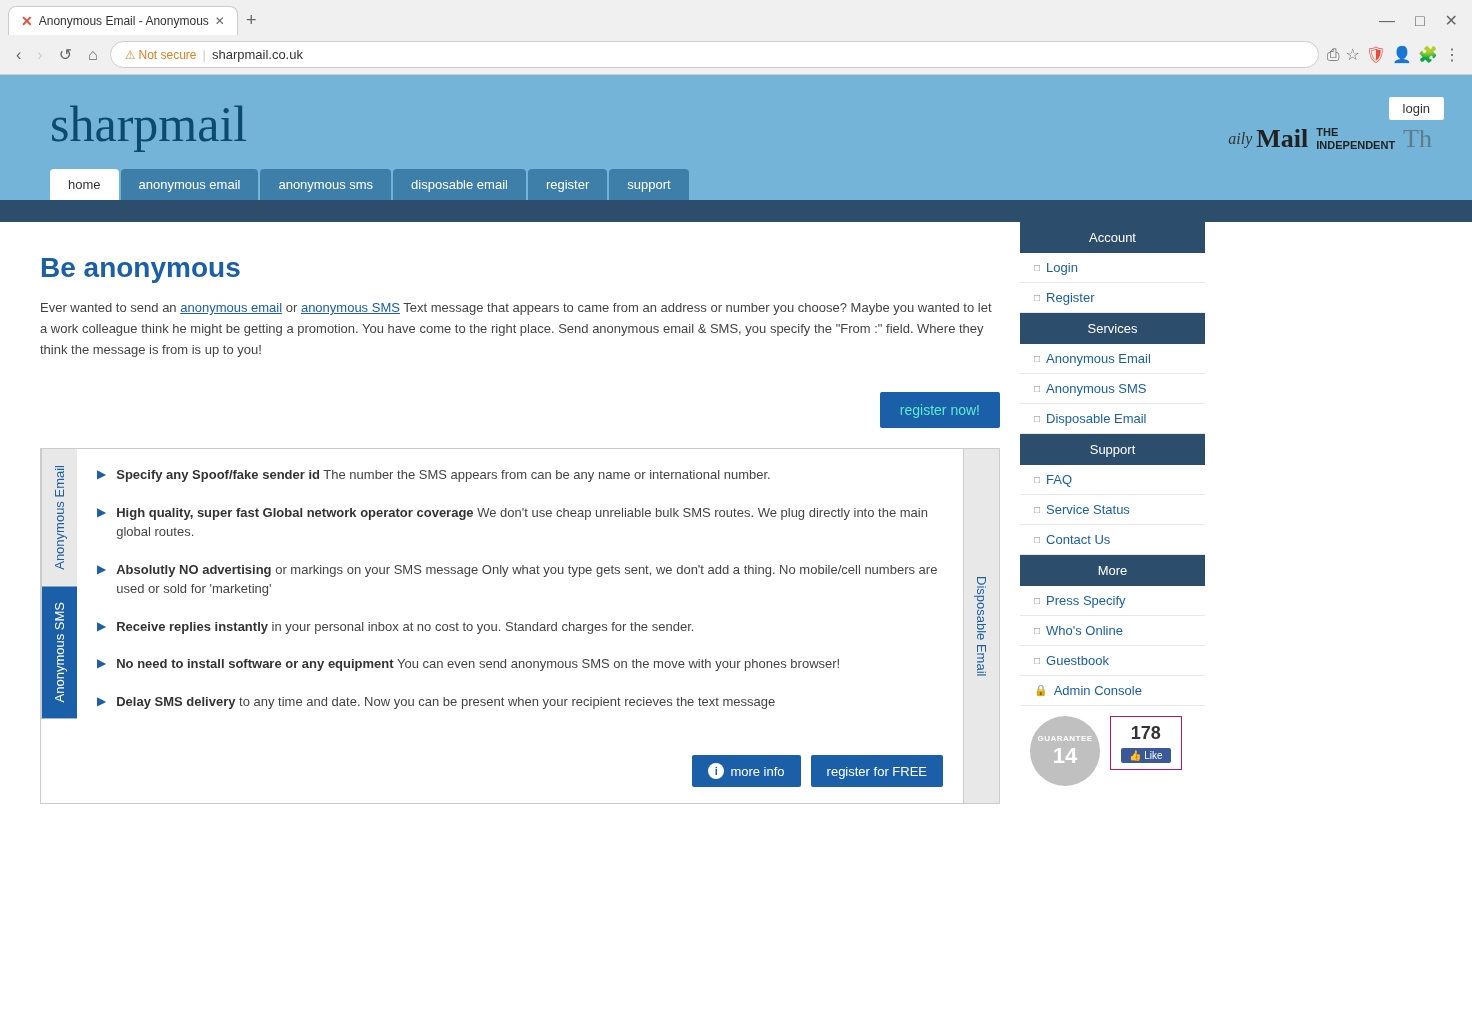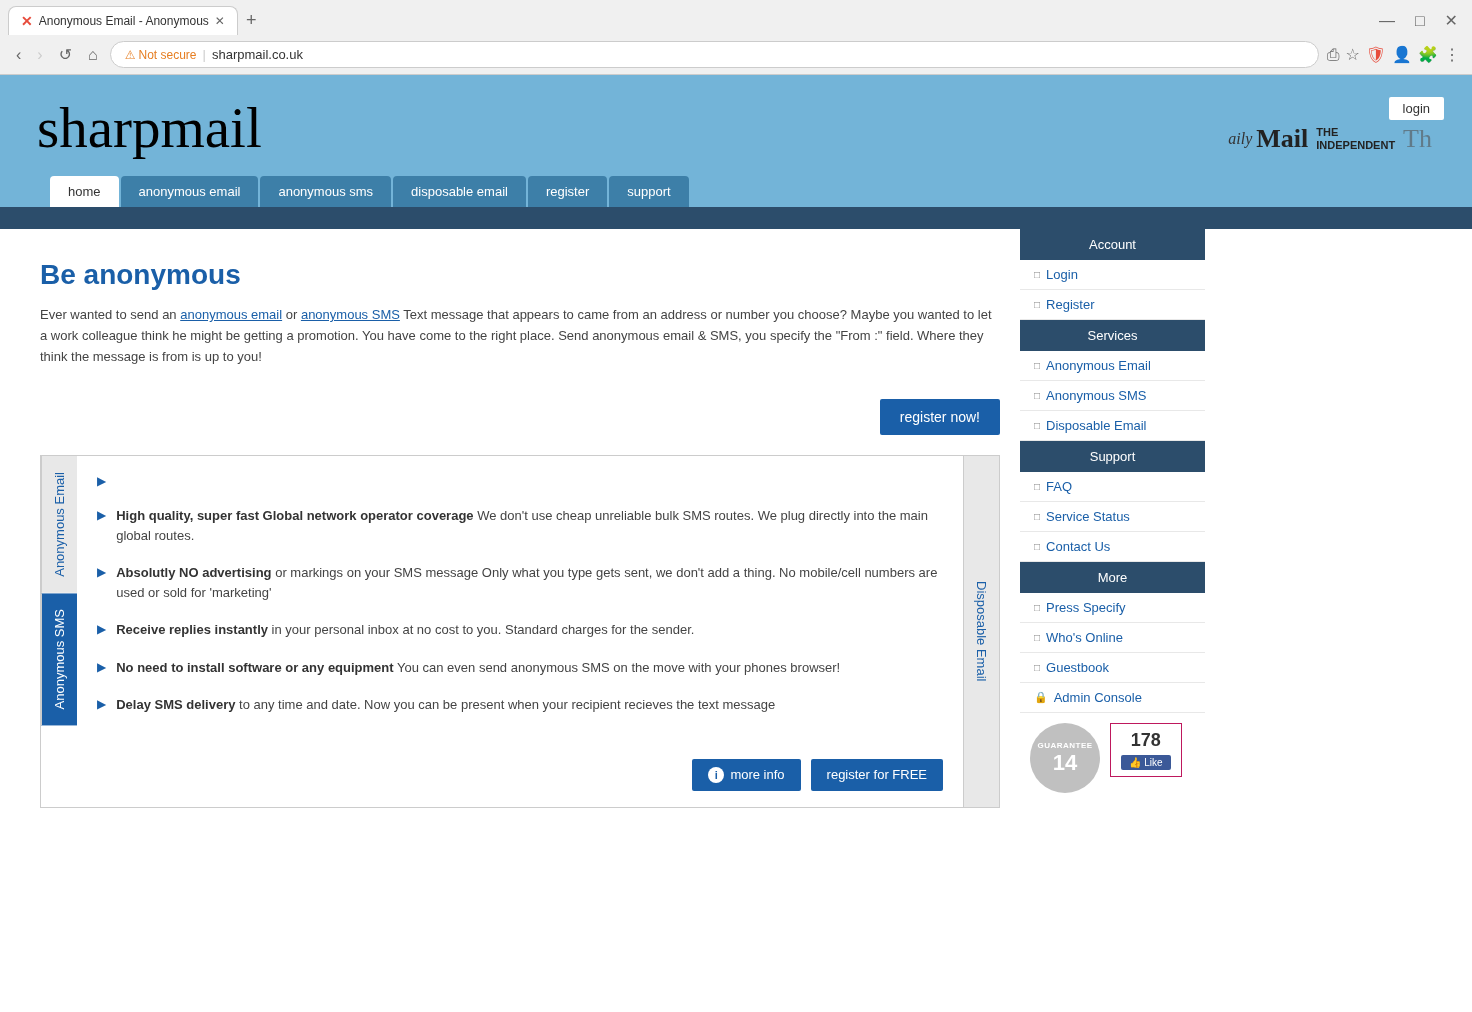--- a/index.html
+++ b/index.html
@@ -23,21 +23,21 @@
     .not-secure { display: flex; align-items: center; gap: 3px; color: #e67e22; font-size: 12px; }
     .not-secure-icon { font-size: 12px; }
     .address-separator { color: #ccc; }
     .address-url { color: #333; }
     .address-bar-actions { display: flex; align-items: center; gap: 6px; }
     .addr-icon { font-size: 16px; color: #666; cursor: pointer; }
 
     
     .site-header { background: #73b4d8; padding: 10px 0 0 0; }
     .header-top { display: flex; align-items: flex-start; justify-content: space-between; padding: 0 20px; }
-    .site-logo { font-size: 57px; color: #000000; font-family: Georgia, serif; font-weight: normal; padding: 10px 0; margin-left: 17px; }
+    .site-logo { font-size: 50px; color: #0c4a6e; font-family: Georgia, serif; font-weight: normal; padding: 10px 0; margin-left: 30px; }
     .login-area { padding: 8px; }
     .login-link { background: #fff; color: #333; padding: 4px 14px; text-decoration: none; font-size: 13px; border-radius: 2px; }
     .newspaper-logos { display: flex; align-items: center; gap: 0; margin-right: 20px; }
     .daily-mail-logo { font-size: 18px; color: #222; font-family: 'Times New Roman', serif; font-style: italic; }
 
     .site-nav { background: #73b4d8; padding: 0 50px; display: flex; align-items: center; gap: 2px; margin-top: 6px; }
     .nav-item { padding: 8px 18px; font-size: 13px; cursor: pointer; border-radius: 4px 4px 0 0; text-decoration: none; color: #fff; background: #3d7fa8; }
     .nav-item.active { background: #fff; color: #333; }
 
     .header-bottom-bar { background: #2c4d6b; height: 22px; }
@@ -51,21 +51,21 @@
     .sidebar-section-header { background: #2c4d6b; color: #fff; padding: 8px 12px; font-size: 13px; font-weight: normal; text-align: center; }
     .sidebar-item { display: flex; align-items: center; gap: 6px; padding: 7px 14px; border-bottom: 1px solid #e8e8e8; cursor: pointer; }
     .sidebar-item-icon { color: #888; font-size: 10px; }
     .sidebar-item-label { color: #1a5fa8; font-size: 13px; text-decoration: none; }
     .sidebar-lock-icon { color: #888; font-size: 11px; }
 
     
     .be-anonymous-title { font-size: 28px; color: #1a5fa8; font-weight: bold; margin-bottom: 14px; }
     .be-anonymous-text { font-size: 13px; color: #444; line-height: 1.6; margin-bottom: 32px; }
     .be-anonymous-text a { color: #1a5fa8; }
-    .register-now-btn { background: #1a5fa8; color: #ffffff; border: none; padding: 10px 20px; font-size: 14px; cursor: pointer; border-radius: 2px; float: right; margin-bottom: 20px; }
+    .register-now-btn { background: #1a5fa8; color: #5eead4; border: none; padding: 10px 20px; font-size: 14px; cursor: pointer; border-radius: 2px; float: right; margin-bottom: 20px; }
 
     
     .features-box { border: 1px solid #ccc; display: flex; overflow: hidden; margin-top: 10px; clear: both; }
     .tab-labels { display: flex; flex-direction: column; }
     .tab-label { writing-mode: vertical-rl; transform: rotate(180deg); padding: 16px 10px; font-size: 13px; cursor: pointer; background: #e8e8e8; color: #1a5fa8; border-right: 1px solid #ccc; min-height: 120px; display: flex; align-items: center; justify-content: center; }
     .tab-label.active { background: #1a5fa8; color: #fff; }
 
     .features-content { flex: 1; padding: 16px 20px; }
     .feature-item { display: flex; gap: 10px; margin-bottom: 18px; align-items: flex-start; }
     .feature-arrow { color: #1a5fa8; font-size: 12px; margin-top: 2px; flex-shrink: 0; }
@@ -173,20 +173,21 @@
 
       <div class="tab-labels">
         <div class="tab-label">Anonymous Email</div>
         <div class="tab-label active">Anonymous SMS</div>
       </div>
 
       <div style="flex:1; display:flex; flex-direction:column;">
         <div class="features-content">
           <div class="feature-item">
             <span class="feature-arrow">▶</span>
+            <span class="feature-text"><strong>Specify any Spoof/fake sender id</strong><span> The number the SMS appears from can be any name or international number.</span></span>
           </div>
           <div class="feature-item">
             <span class="feature-arrow">▶</span>
             <span class="feature-text"><strong>High quality, super fast Global network operator coverage</strong><span> We don't use cheap unreliable bulk SMS routes. We plug directly into the main global routes.</span></span>
           </div>
           <div class="feature-item">
             <span class="feature-arrow">▶</span>
             <span class="feature-text"><strong>Absolutly NO advertising</strong><span> or markings on your SMS message Only what you type gets sent, we don't add a thing. No mobile/cell numbers are used or sold for 'marketing'</span></span>
           </div>
           <div class="feature-item">

